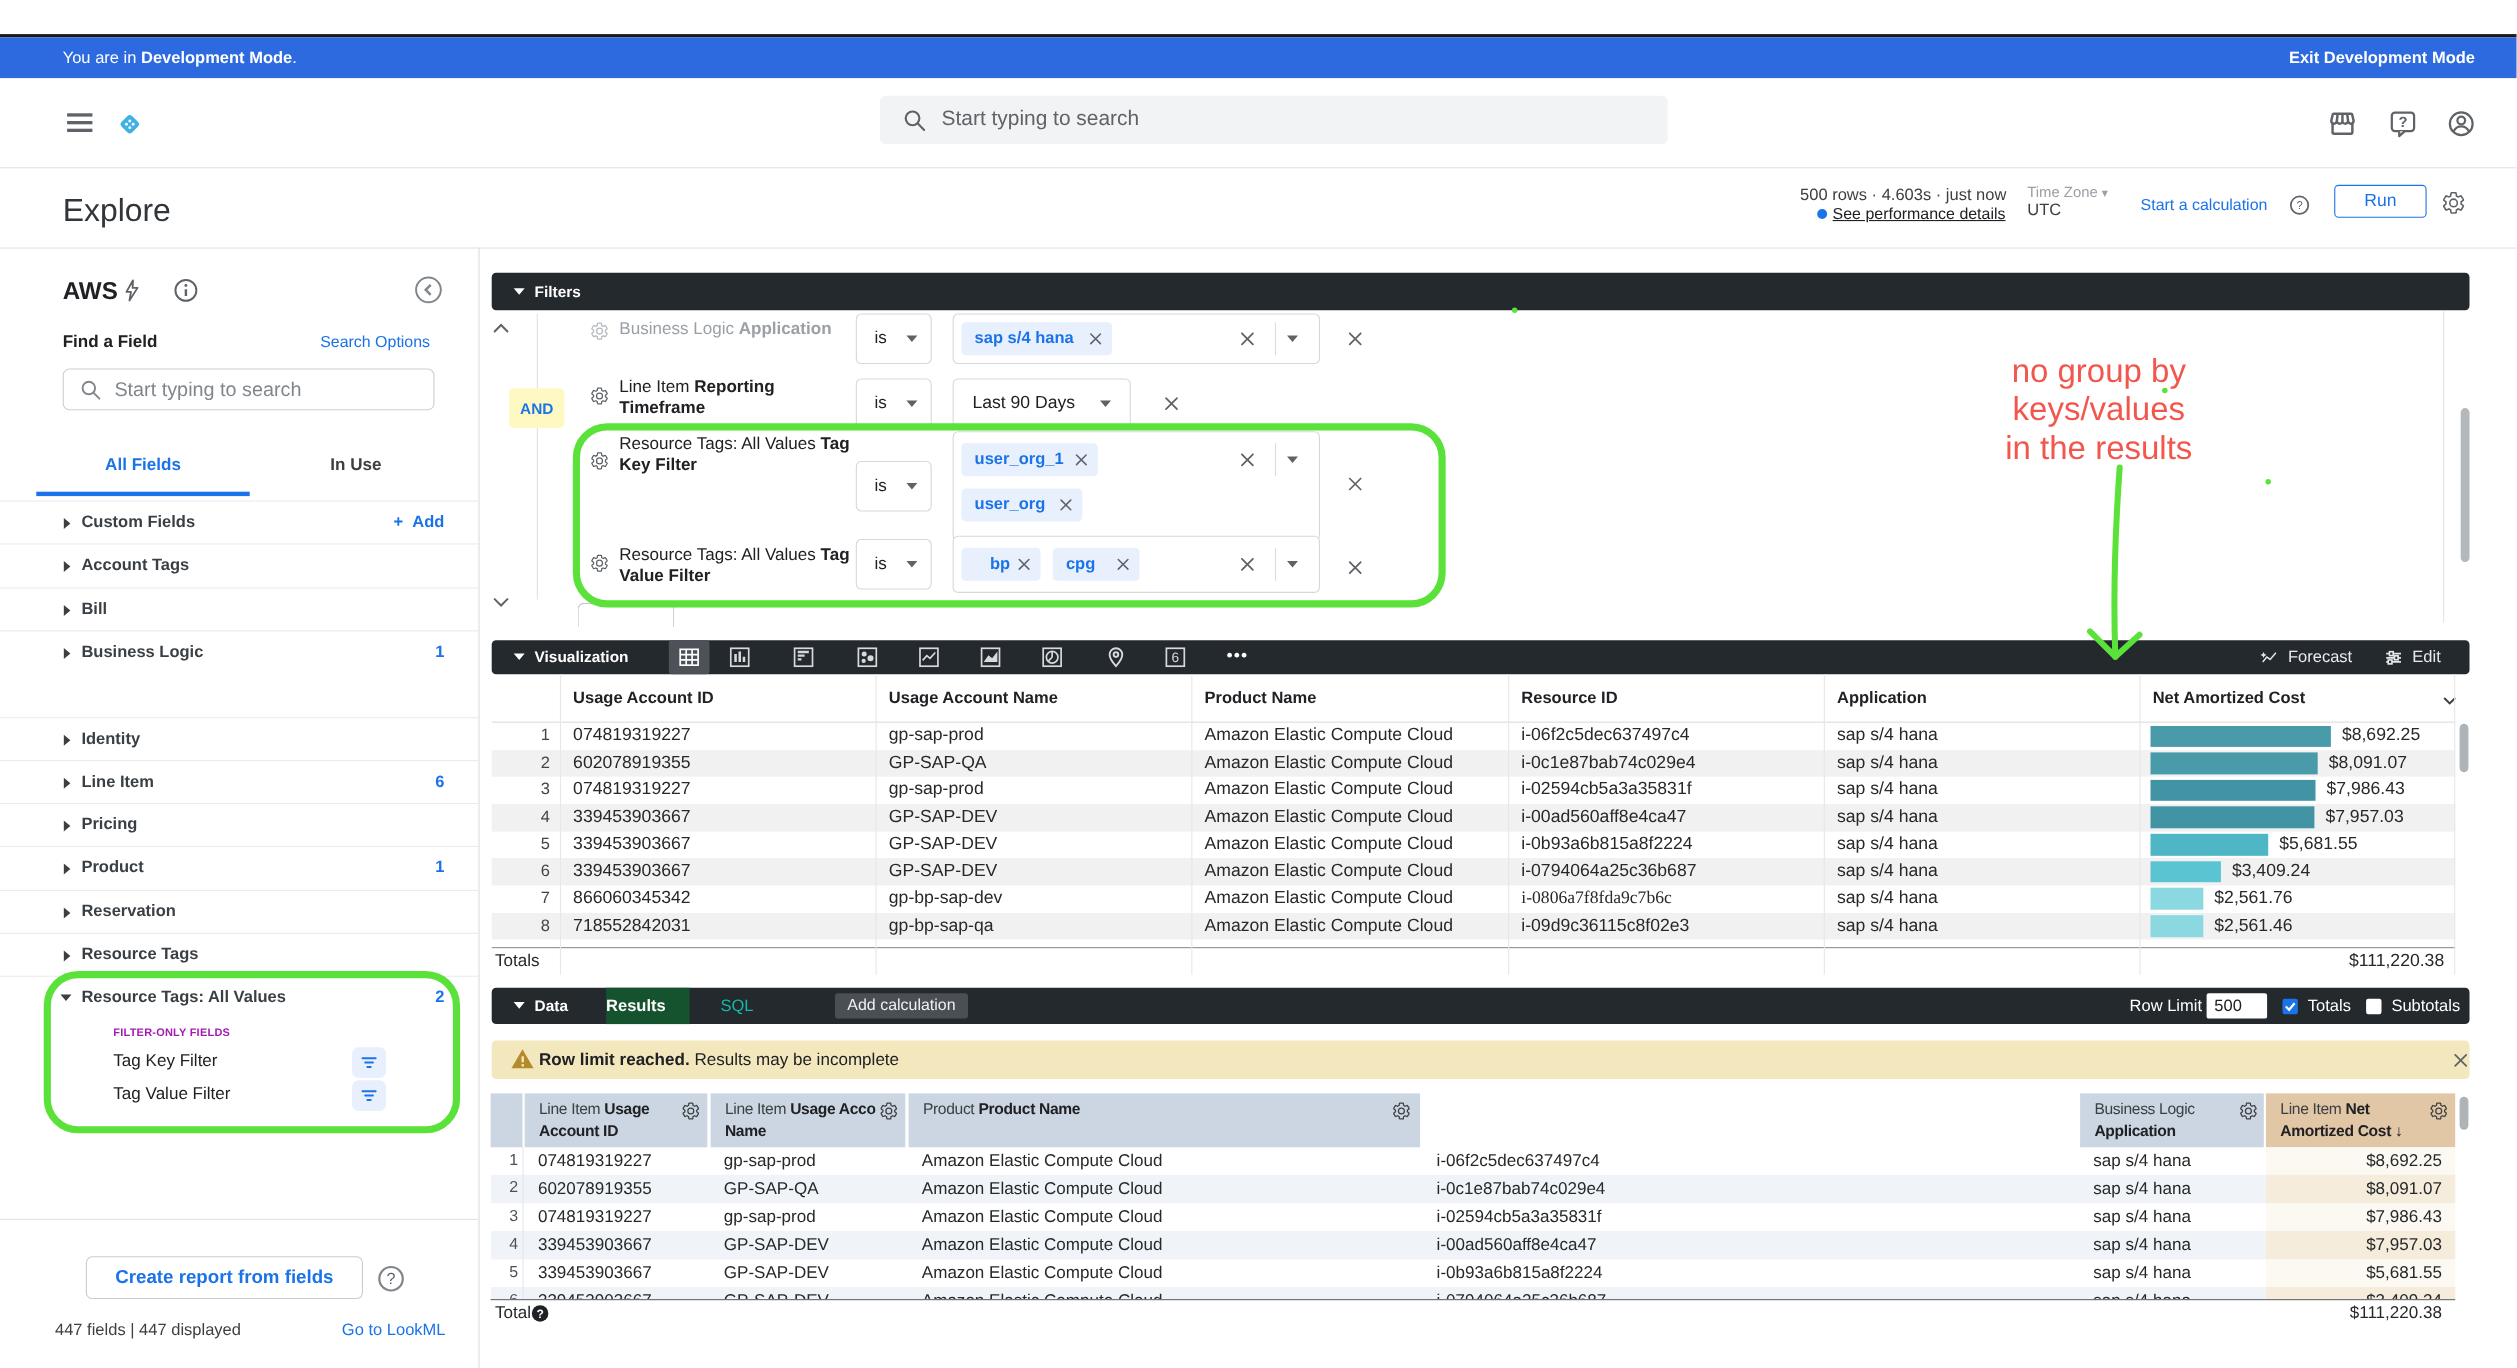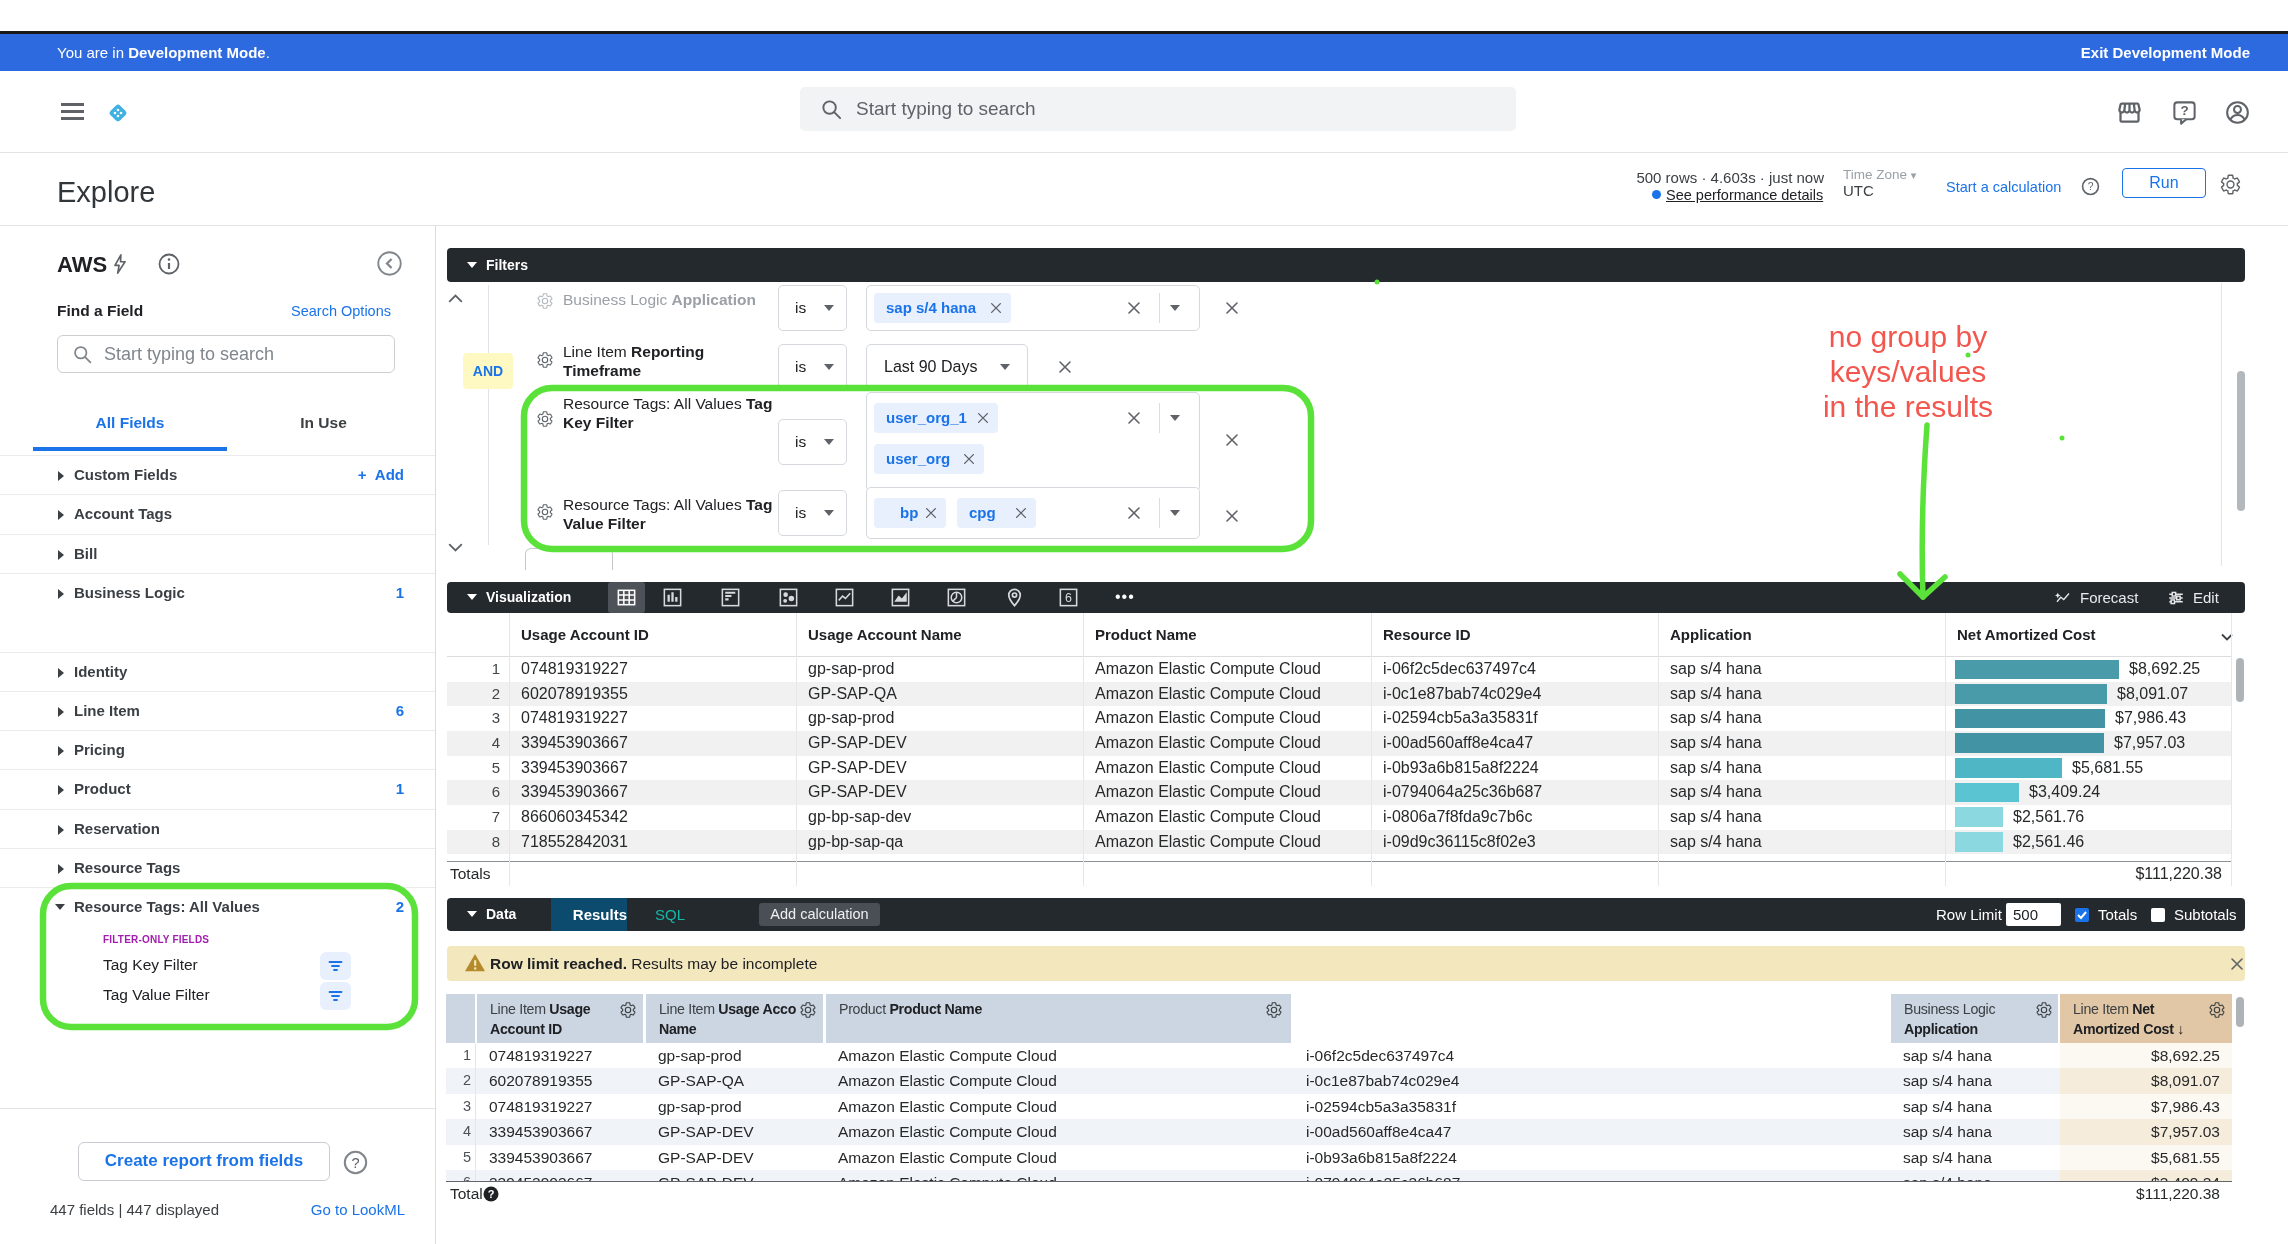--- a/index.html
+++ b/index.html
@@ -455,21 +455,21 @@
         <div class="vcell" style="left:936px;">i-0794064a25c36b687</div>
         <div class="vcell" style="left:1223px;">sap s/4 hana</div>
         <div class="vbar" style="width:64px;background:#5ac4d2;"></div>
         <div class="vcell" style="left:1582px;">$3,409.24</div>
       </div>
  <div class="vrow" style="top:191.9px;">
         <div class="vnum">7</div>
         <div class="vcell" style="left:74px;">866060345342</div>
         <div class="vcell" style="left:361px;">gp-bp-sap-dev</div>
         <div class="vcell" style="left:648px;">Amazon Elastic Compute Cloud</div>
-        <div class="vcell" style="left:936px;">i-0806a7f8fda9c7b6c</div>
+        <div class="vcell" style="left:936px;font-family:Liberation Serif, serif;">i-0806a7f8fda9c7b6c</div>
         <div class="vcell" style="left:1223px;">sap s/4 hana</div>
         <div class="vbar" style="width:48px;background:#8cd8e1;"></div>
         <div class="vcell" style="left:1566px;">$2,561.76</div>
       </div>
  <div class="vrow alt" style="top:216.55px;">
         <div class="vnum">8</div>
         <div class="vcell" style="left:74px;">718552842031</div>
         <div class="vcell" style="left:361px;">gp-bp-sap-qa</div>
         <div class="vcell" style="left:648px;">Amazon Elastic Compute Cloud</div>
         <div class="vcell" style="left:936px;">i-09d9c36115c8f02e3</div>
@@ -479,21 +479,21 @@
       </div>
  <div class="abs" style="left:0;top:247.5px;width:1785px;height:1px;background:#8a8f94;"></div>
  <div class="abs" style="left:3px;top:248px;height:26px;line-height:26px;font-size:15.5px;color:#26282a;">Totals</div>
  <div class="abs" style="left:1498px;top:248px;width:277px;height:26px;line-height:26px;text-align:right;font-size:16px;color:#26282a;">$111,220.38</div>
  <div class="abs" style="left:1789px;top:45px;width:8px;height:44px;background:#9aa0a6;border-radius:4px;opacity:0.8;"></div>
 </div>
 
 <div class="darkbar" style="top:898px;height:33px;">
       <div class="barcaret" style="top:13px;"></div>
       <div class="bartitle" style="line-height:33px;">Data</div>
- <div class="abs" style="left:104px;top:0;width:76px;height:33px;background:#0c4a6e;text-align:right;line-height:33px;font-size:15px;font-weight:bold;color:#fff;">Results</div>
+ <div class="abs" style="left:104px;top:0;width:76px;height:33px;background:#14532d;text-align:left;line-height:33px;font-size:15px;font-weight:bold;color:#fff;">Results</div>
  <div class="abs" style="left:208px;top:0;width:50px;height:33px;line-height:33px;font-size:15px;color:#14b8a6;">SQL</div>
  <div class="abs" style="left:312px;top:5px;width:121px;height:23px;background:#494f55;border-radius:3px;text-align:center;line-height:23px;font-size:14.5px;color:#f0f1f2;">Add calculation</div>
  <div class="abs" style="left:1489px;top:0;line-height:33px;font-size:15px;color:#fff;">Row Limit</div>
  <div class="abs" style="left:1559px;top:5px;width:55px;height:23px;background:#fff;border-radius:2px;">
         <span style="position:absolute;left:7px;line-height:23px;font-size:15px;color:#202124;">500</span>
       </div>
  <div class="abs" style="left:1628px;top:10px;width:14px;height:14px;background:#1a73e8;border-radius:2px;"><svg width="14" height="14" viewBox="0 0 14 14">
           <path d="M3 7 L6 10 L11 4" stroke="#fff" stroke-width="2" fill="none"></path>
         </svg></div>
  <div class="abs" style="left:1651px;top:0;line-height:33px;font-size:15px;color:#fff;">Totals</div>

